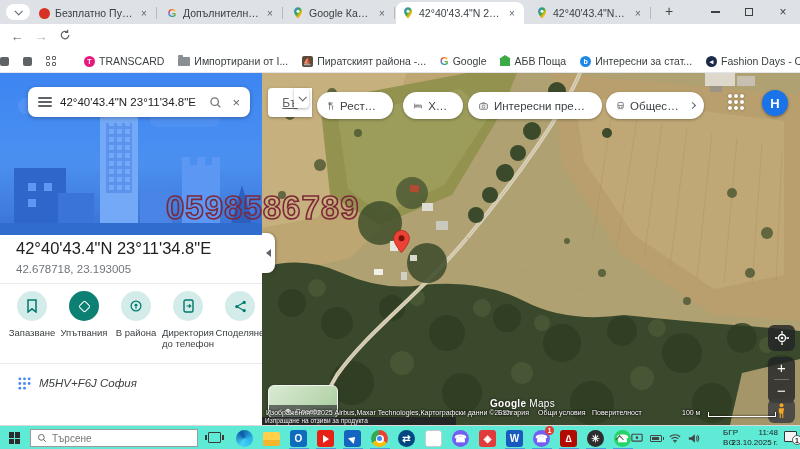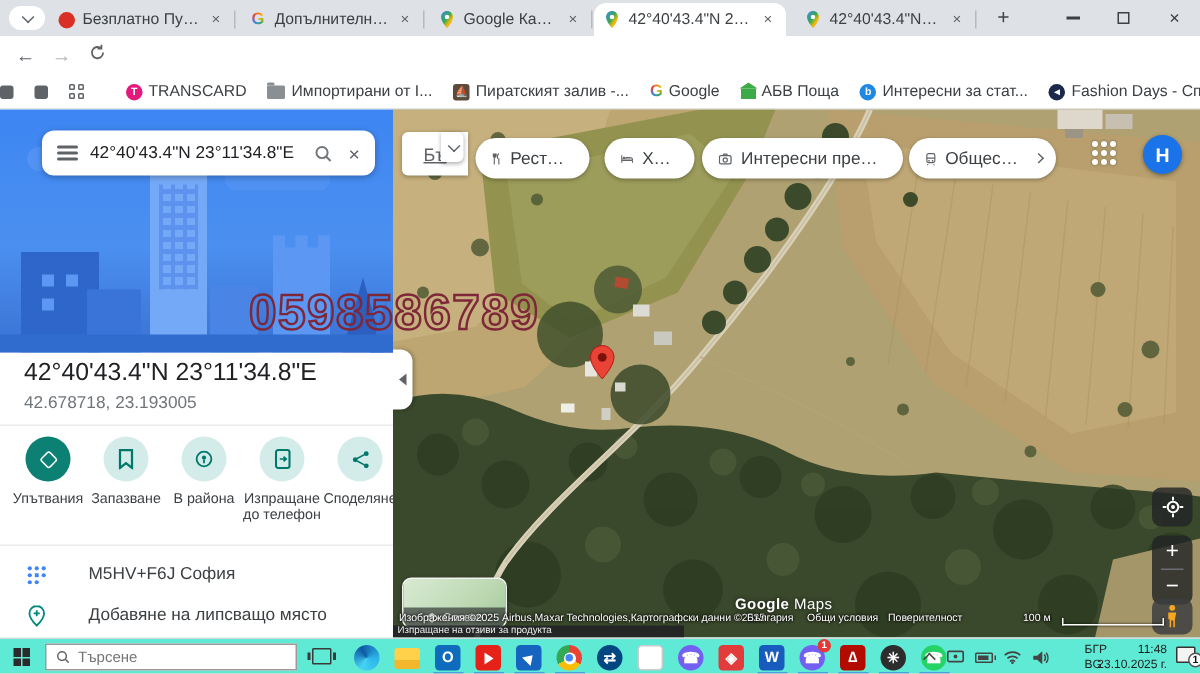--- a/index.html
+++ b/index.html
@@ -69,21 +69,21 @@
   .place-title { position:absolute; left:16px; top:166px; font-size:16.5px; color:#202124; }
   .place-coords { position:absolute; left:16px; top:190px; font-size:11.5px; color:#70757a; }
   .hdiv { position:absolute; left:0; width:262px; height:1px; background:#e8eaed; }
   .actions { position:absolute; left:6px; top:218px; width:250px; display:flex; }
   .action { flex:1; display:flex; flex-direction:column; align-items:center; }
   .act-circle { width:30px; height:30px; border-radius:50%; background:#d3ecea; display:flex; align-items:center; justify-content:center; }
   .act-circle.primary { background:#0b8073; }
   .act-label { margin-top:6px; font-size:9.5px; color:#3c4043; text-align:center; line-height:11px; width:52px; }
   .diamond { width:9px; height:9px; border:1.6px solid #fff; transform:rotate(45deg); border-radius:2px; }
   .row-item { position:absolute; left:0; width:262px; height:26px; display:flex; align-items:center; padding-left:18px; }
-  .row-item .txt { font-size:11.5px; color:#3c4043; margin-left:28px; }
+  .row-item .txt { font-size:11.5px; color:#3c4043; margin-left:8px;font-style:italic; }
 
   
   .map { position:absolute; left:262px; top:0; width:538px; height:352px; overflow:hidden; background:#b0a172; }
   .map svg.bg { position:absolute; left:0; top:0; }
   .pin { position:absolute; left:131px; top:155px; width:17px; height:27px; z-index:3; }
   .collapse { position:absolute; left:0; top:160px; width:13px; height:40px; background:#fff; border-radius:0 8px 8px 0;
               box-shadow:1px 0 3px rgba(0,0,0,.3); display:flex; align-items:center; justify-content:center; z-index:4; }
   .collapse i { width:0; height:0; border-top:4px solid transparent; border-bottom:4px solid transparent; border-right:5px solid #5f6368; }
   .mt-btn { position:absolute; background:#fff; box-shadow:0 1px 3px rgba(0,0,0,.3); z-index:4; }
   .translit { left:6px; top:15px; width:44px; height:29px; border-radius:4px 0 0 4px; font-size:12px; color:#5f6368; display:flex; align-items:center; justify-content:center;text-decoration:underline; }
@@ -288,21 +288,21 @@
     <span class="bm">
         <span class="dot-ic" style="background:#e5187d;">T</span>
         <span>TRANSCARD</span>
       </span>
     <span class="bm">
         <span class="folder"></span>
         <span>Импортирани от I...</span>
       </span>
     <span class="bm">
         <span class="dot-ic" style="background:#5c4a3a;border-radius:2px;">⛵</span>
-        <span>Пиратският залив -...</span>
+        <span>Пиратският района -...</span>
       </span>
     <span class="bm">
         <span class="fav-g" style="font-size:11px;">G</span>
         <span>Google</span>
       </span>
     <span class="bm">
         <span class="house"></span>
         <span>АБВ Поща</span>
       </span>
     <span class="bm">
@@ -357,51 +357,51 @@
           </span>
           <span style="font-size:13px;color:#5f6368;">×</span>
         </div>
       </div>
       <div class="watermark">0598586789</div>
       <div class="place-title">42°40'43.4"N 23°11'34.8"E</div>
       <div class="place-coords">42.678718, 23.193005</div>
       <div class="hdiv" style="top:210px;"></div>
       <div class="actions">
         <div class="action">
-          <span class="act-circle primary">
-              <span class="diamond"></span>
-            </span>
-          <span class="act-label">Упътвания</span>
-        </div>
-        <div class="action">
           <span class="act-circle">
               <svg width="12" height="14" viewBox="0 0 12 14">
                 <path d="M2 1h8v12L6 9.8 2 13z" fill="none" stroke="#00796b" stroke-width="1.5"></path>
               </svg>
             </span>
           <span class="act-label">Запазване</span>
+        </div>
+        <div class="action">
+          <span class="act-circle primary">
+              <span class="diamond"></span>
+            </span>
+          <span class="act-label">Упътвания</span>
         </div>
         <div class="action">
           <span class="act-circle">
               <svg width="14" height="14" viewBox="0 0 16 16">
                 <circle cx="8" cy="8" r="5.6" fill="none" stroke="#00796b" stroke-width="1.4"></circle>
                 <circle cx="8" cy="7" r="1.6" fill="#00796b"></circle>
                 <path d="M8 8.6v2.6" stroke="#00796b" stroke-width="1.4"></path>
               </svg>
             </span>
           <span class="act-label">В района</span>
         </div>
         <div class="action">
           <span class="act-circle">
               <svg width="11" height="14" viewBox="0 0 11 14">
                 <rect x="1" y="1" width="9" height="12" rx="1.5" fill="none" stroke="#00796b" stroke-width="1.4"></rect>
                 <path d="M3.5 7h4M6 5.5L7.8 7 6 8.5" fill="none" stroke="#00796b" stroke-width="1.1"></path>
               </svg>
             </span>
-          <span class="act-label">Изпращане до телефон</span>
+          <span class="act-label">Директория до телефон</span>
         </div>
         <div class="action">
           <span class="act-circle">
               <svg width="13" height="13" viewBox="0 0 16 16">
                 <circle cx="12.5" cy="3" r="2" fill="#00796b"></circle>
                 <circle cx="3.5" cy="8" r="2" fill="#00796b"></circle>
                 <circle cx="12.5" cy="13" r="2" fill="#00796b"></circle>
                 <path d="M5 7l6-3.2M5 9l6 3.2" stroke="#00796b" stroke-width="1.3"></path>
               </svg>
             </span>
@@ -416,27 +416,20 @@
               <circle cx="7" cy="2" r="1.5"></circle>
               <circle cx="12" cy="2" r="1.5"></circle>
               <circle cx="2" cy="7" r="1.5"></circle>
               <circle cx="12" cy="7" r="1.5"></circle>
               <circle cx="2" cy="12" r="1.5"></circle>
               <circle cx="7" cy="12" r="1.5"></circle>
               <rect x="5.6" y="5.6" width="2.8" height="2.8"></rect>
             </g>
           </svg>
         <span class="txt">M5HV+F6J София</span>
-      </div>
-      <div class="row-item" style="top:324px;">
-        <svg width="13" height="15" viewBox="0 0 16 18">
-            <path d="M8 1C4.7 1 2 3.7 2 7c0 4.5 6 10 6 10s6-5.5 6-10c0-3.3-2.7-6-6-6z" fill="none" stroke="#00897b" stroke-width="1.5"></path>
-            <path d="M8 4.5v5M5.5 7h5" stroke="#00897b" stroke-width="1.5"></path>
-          </svg>
-        <span class="txt">Добавяне на липсващо място</span>
       </div>
     </div>
 
     <div class="map">
       <svg class="bg" width="538" height="352" viewBox="0 0 538 352" preserveAspectRatio="none">
         <rect width="538" height="352" fill="#b0a172"></rect>
         <polygon points="0,0 145,0 120,85 55,145 0,155" fill="#c6b07e"></polygon>
         <polygon points="0,155 55,145 120,85 145,0 205,0 172,105 88,185 0,205" fill="#bda671"></polygon>
         <polygon points="58,28 205,0 255,0 238,42 190,122 118,152 68,122" fill="#93934f"></polygon>
         <polygon points="76,45 198,16 228,42 182,112 120,142 86,116" fill="#9c9d5b"></polygon>

